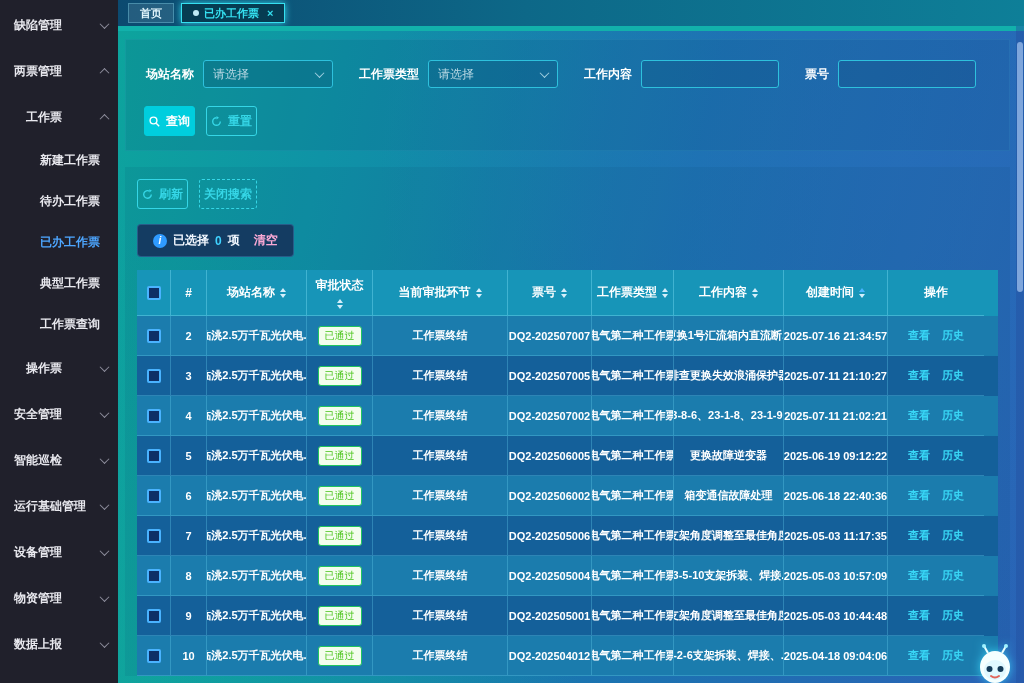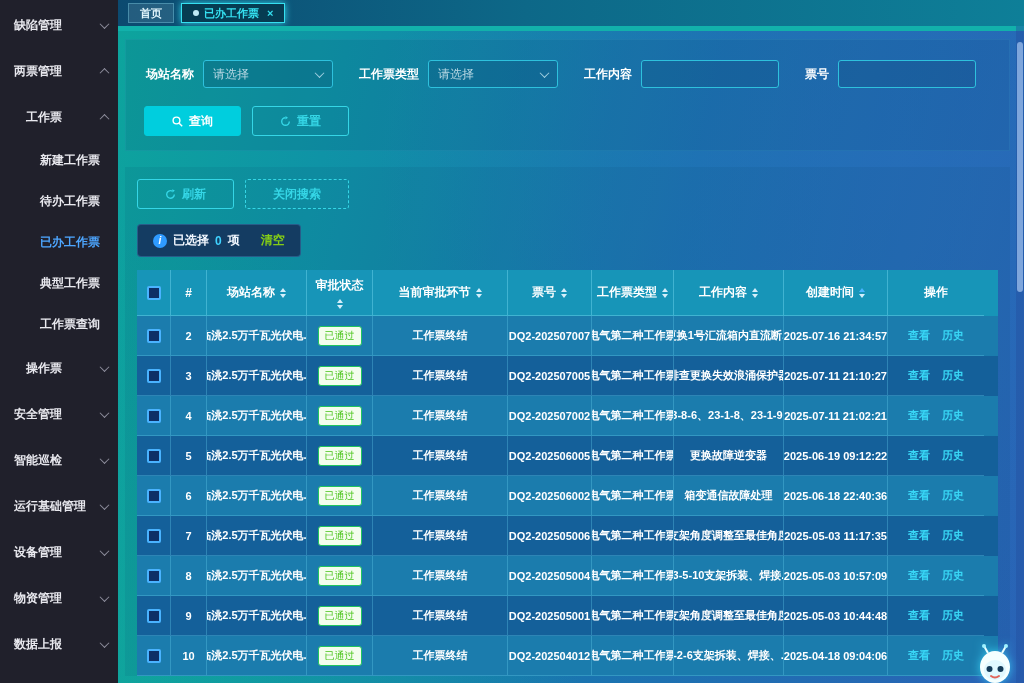--- a/index.html
+++ b/index.html
@@ -47,37 +47,37 @@
   .form-row .grp { margin-left:26px; display:flex; align-items:center; }
   .form-row .grp:first-child { margin-left:2px; }
   .select { width:130px; height:28px; border:1px solid #2ec1dd; border-radius:3px;
     display:flex; align-items:center; justify-content:space-between; padding:0 9px;
     color:#b9d8e4; font-weight:normal; background:rgba(6,60,100,0.22); cursor:pointer; }
   .select .chev-down { width:7px; height:7px; border-right:1.5px solid #9fcfe0;
     border-bottom:1.5px solid #9fcfe0; transform:rotate(45deg) translate(-1px,-1px); }
   .text-input { width:138px; height:28px; border:1px solid #2ec1dd; border-radius:3px;
     background:rgba(6,60,100,0.18); color:#e8f6ff; padding:0 8px; font-size:12px; outline:none; }
   .btn-row { margin-top:18px; display:flex; gap:11px; }
-  .btn { height:30px; padding:0 27px; font-size:12px; font-weight:bold; display:flex;
+  .btn { height:30px; padding:0 4px; font-size:12px; font-weight:bold; display:flex;
     align-items:center; gap:6px; border-radius:3px; cursor:pointer; background:transparent; }
   .btn.primary { background:#00cede; border:1px solid #00cede; color:#fff; }
   .btn.ghost { border:1px solid #35d6e6; color:#35d6e6; }
   .btn.dashed { border:1px dashed #35d6e6; }
   .btn svg { display:block; }
 
   
   .table-panel { background:rgba(8,70,110,0.10); padding:12px 12px 0 12px; }
   .toolbar { display:flex; gap:11px; }
   .selection-bar { margin-top:15px; display:inline-flex; align-items:center; gap:6px;
     background:#143c62; border:1px solid rgba(90,170,230,0.30); border-radius:4px;
     padding:7px 15px; font-size:12px; font-weight:bold; color:#f2f8ff; }
   .info-icon { width:14px; height:14px; border-radius:50%; background:#2f9bff; color:#fff;
     font-size:10px; font-style:italic; display:flex; align-items:center; justify-content:center; }
   .selection-bar .count { color:#3fd2ff; }
-  .selection-bar .clear { margin-left:15px; cursor:pointer; color:#84cc16; }
+  .selection-bar .clear { margin-left:8px; cursor:pointer; color:#f9a8d4; }
 
   .table { margin-top:13px; }
   .thead { display:flex; background:#1795b8; height:46px; }
   .th { display:flex; align-items:center; justify-content:center; gap:5px; color:#fff;
     font-size:12px; font-weight:bold; border-right:1px solid rgba(140,235,255,0.35);
     border-bottom:1px solid rgba(140,235,255,0.35); cursor:pointer; }
   .tr { display:flex; height:40px; }
   .tr:nth-child(odd)  { background:#1b7cad; }
   .tr:nth-child(even) { background:#14609a; }
   .td { display:flex; align-items:center; justify-content:center; color:#fff;

